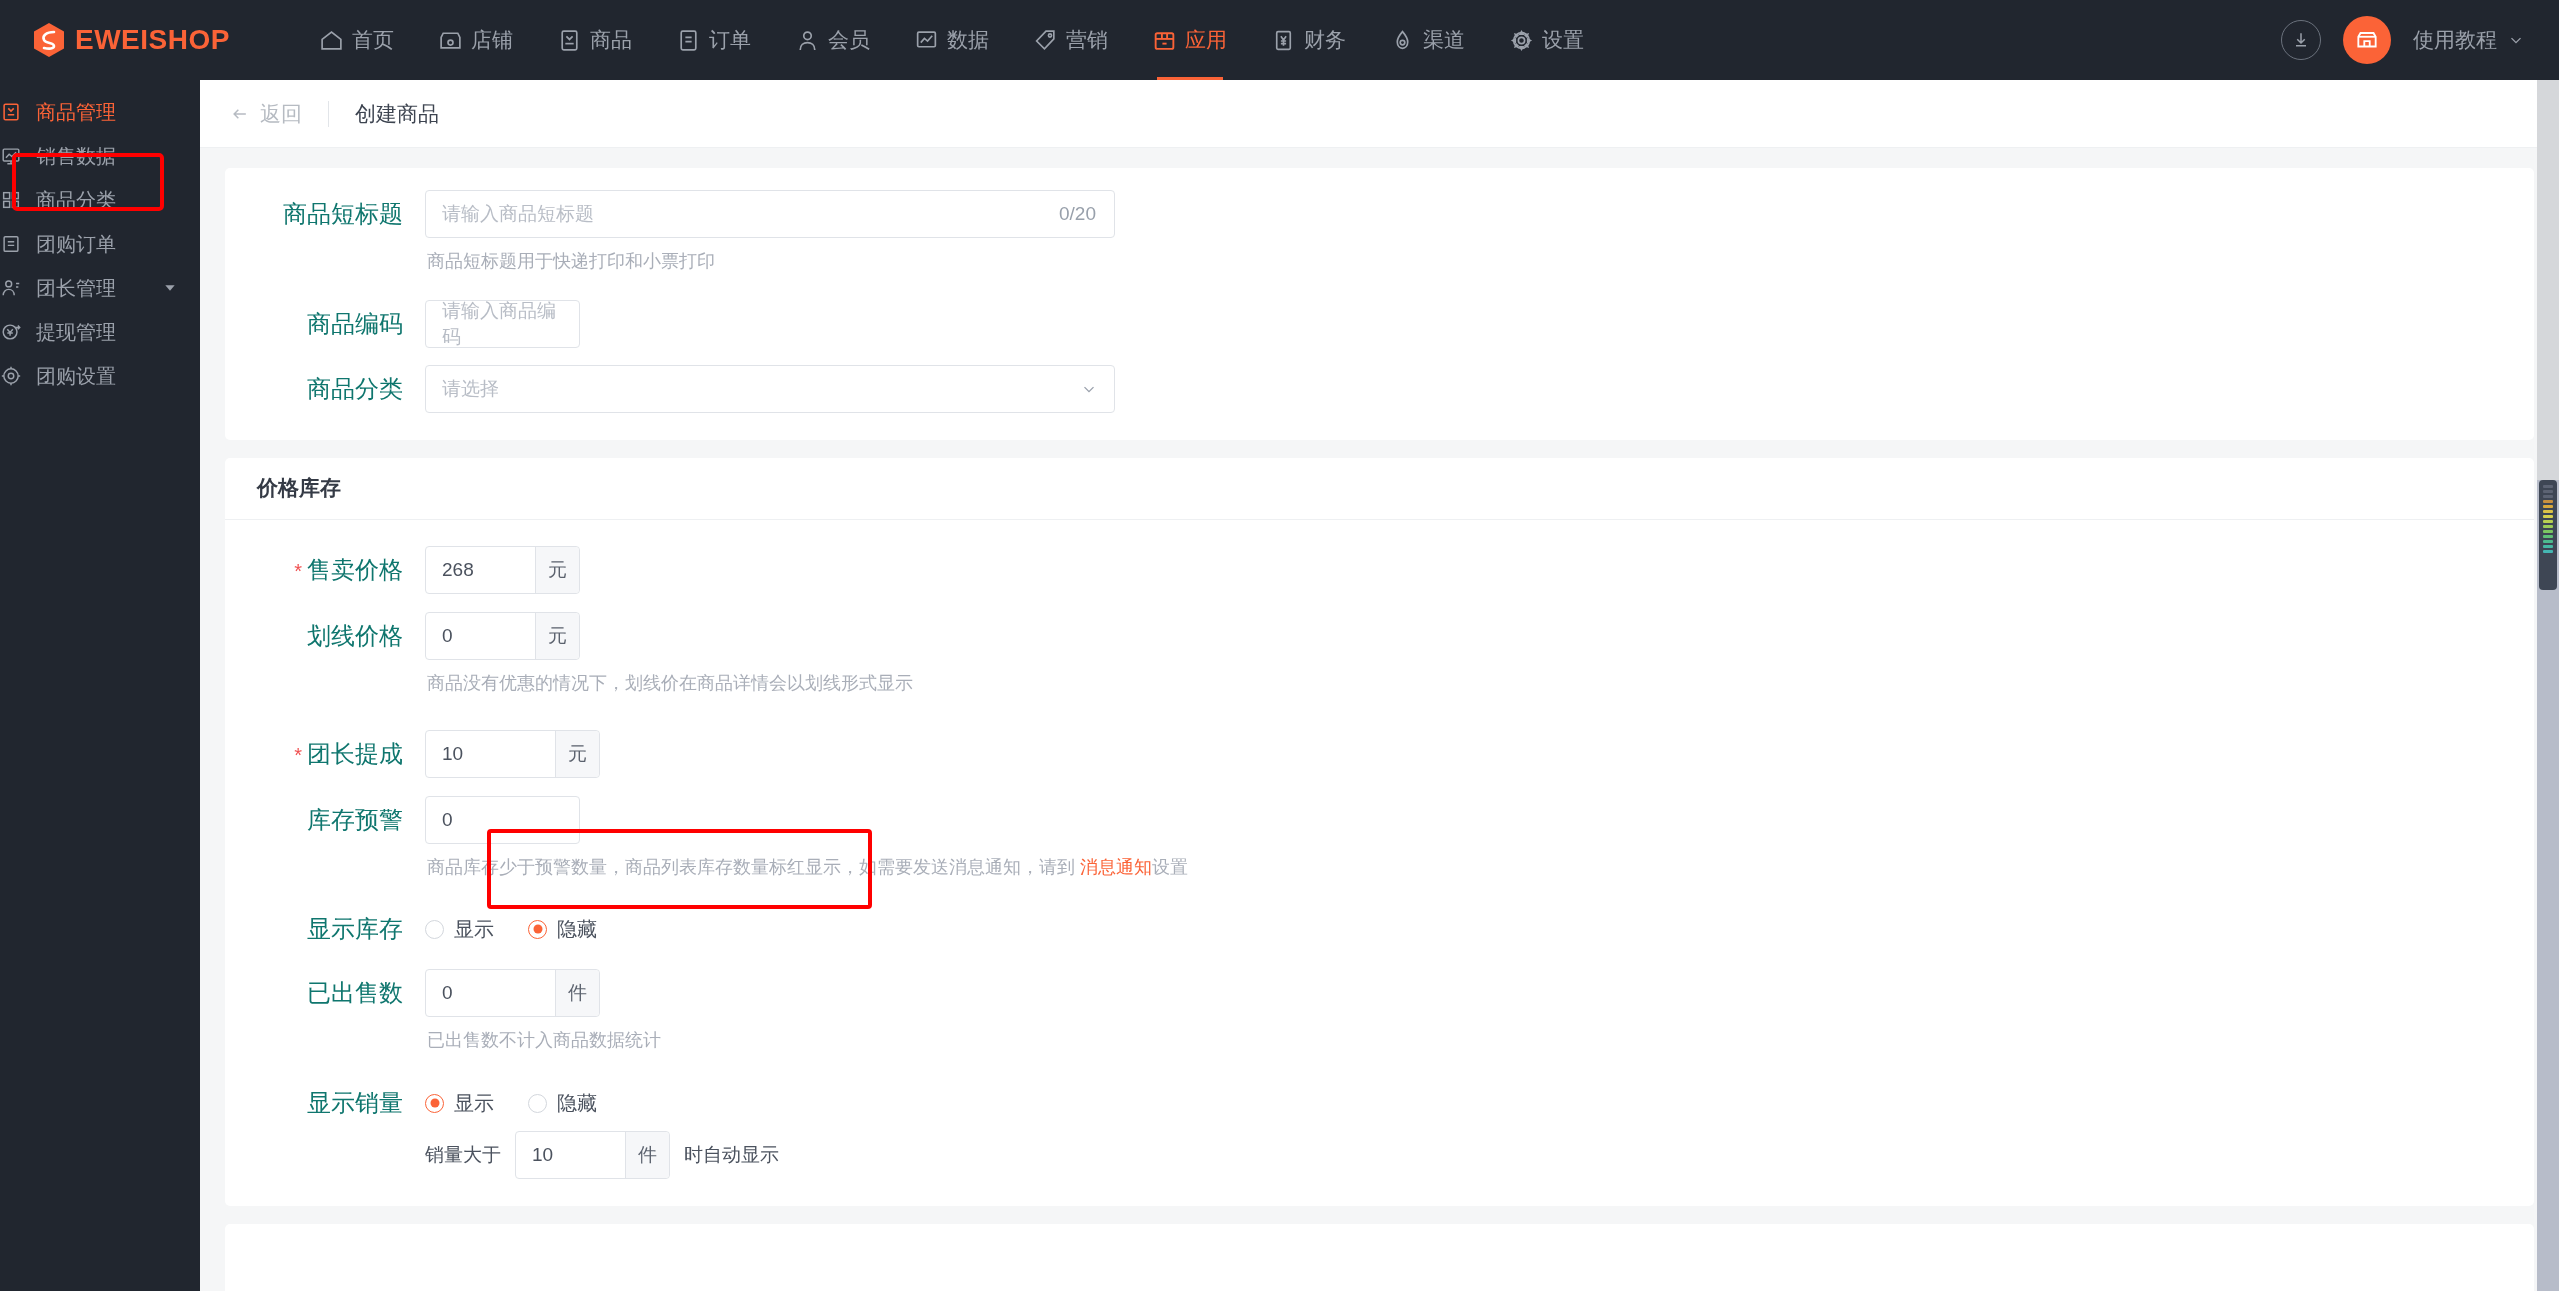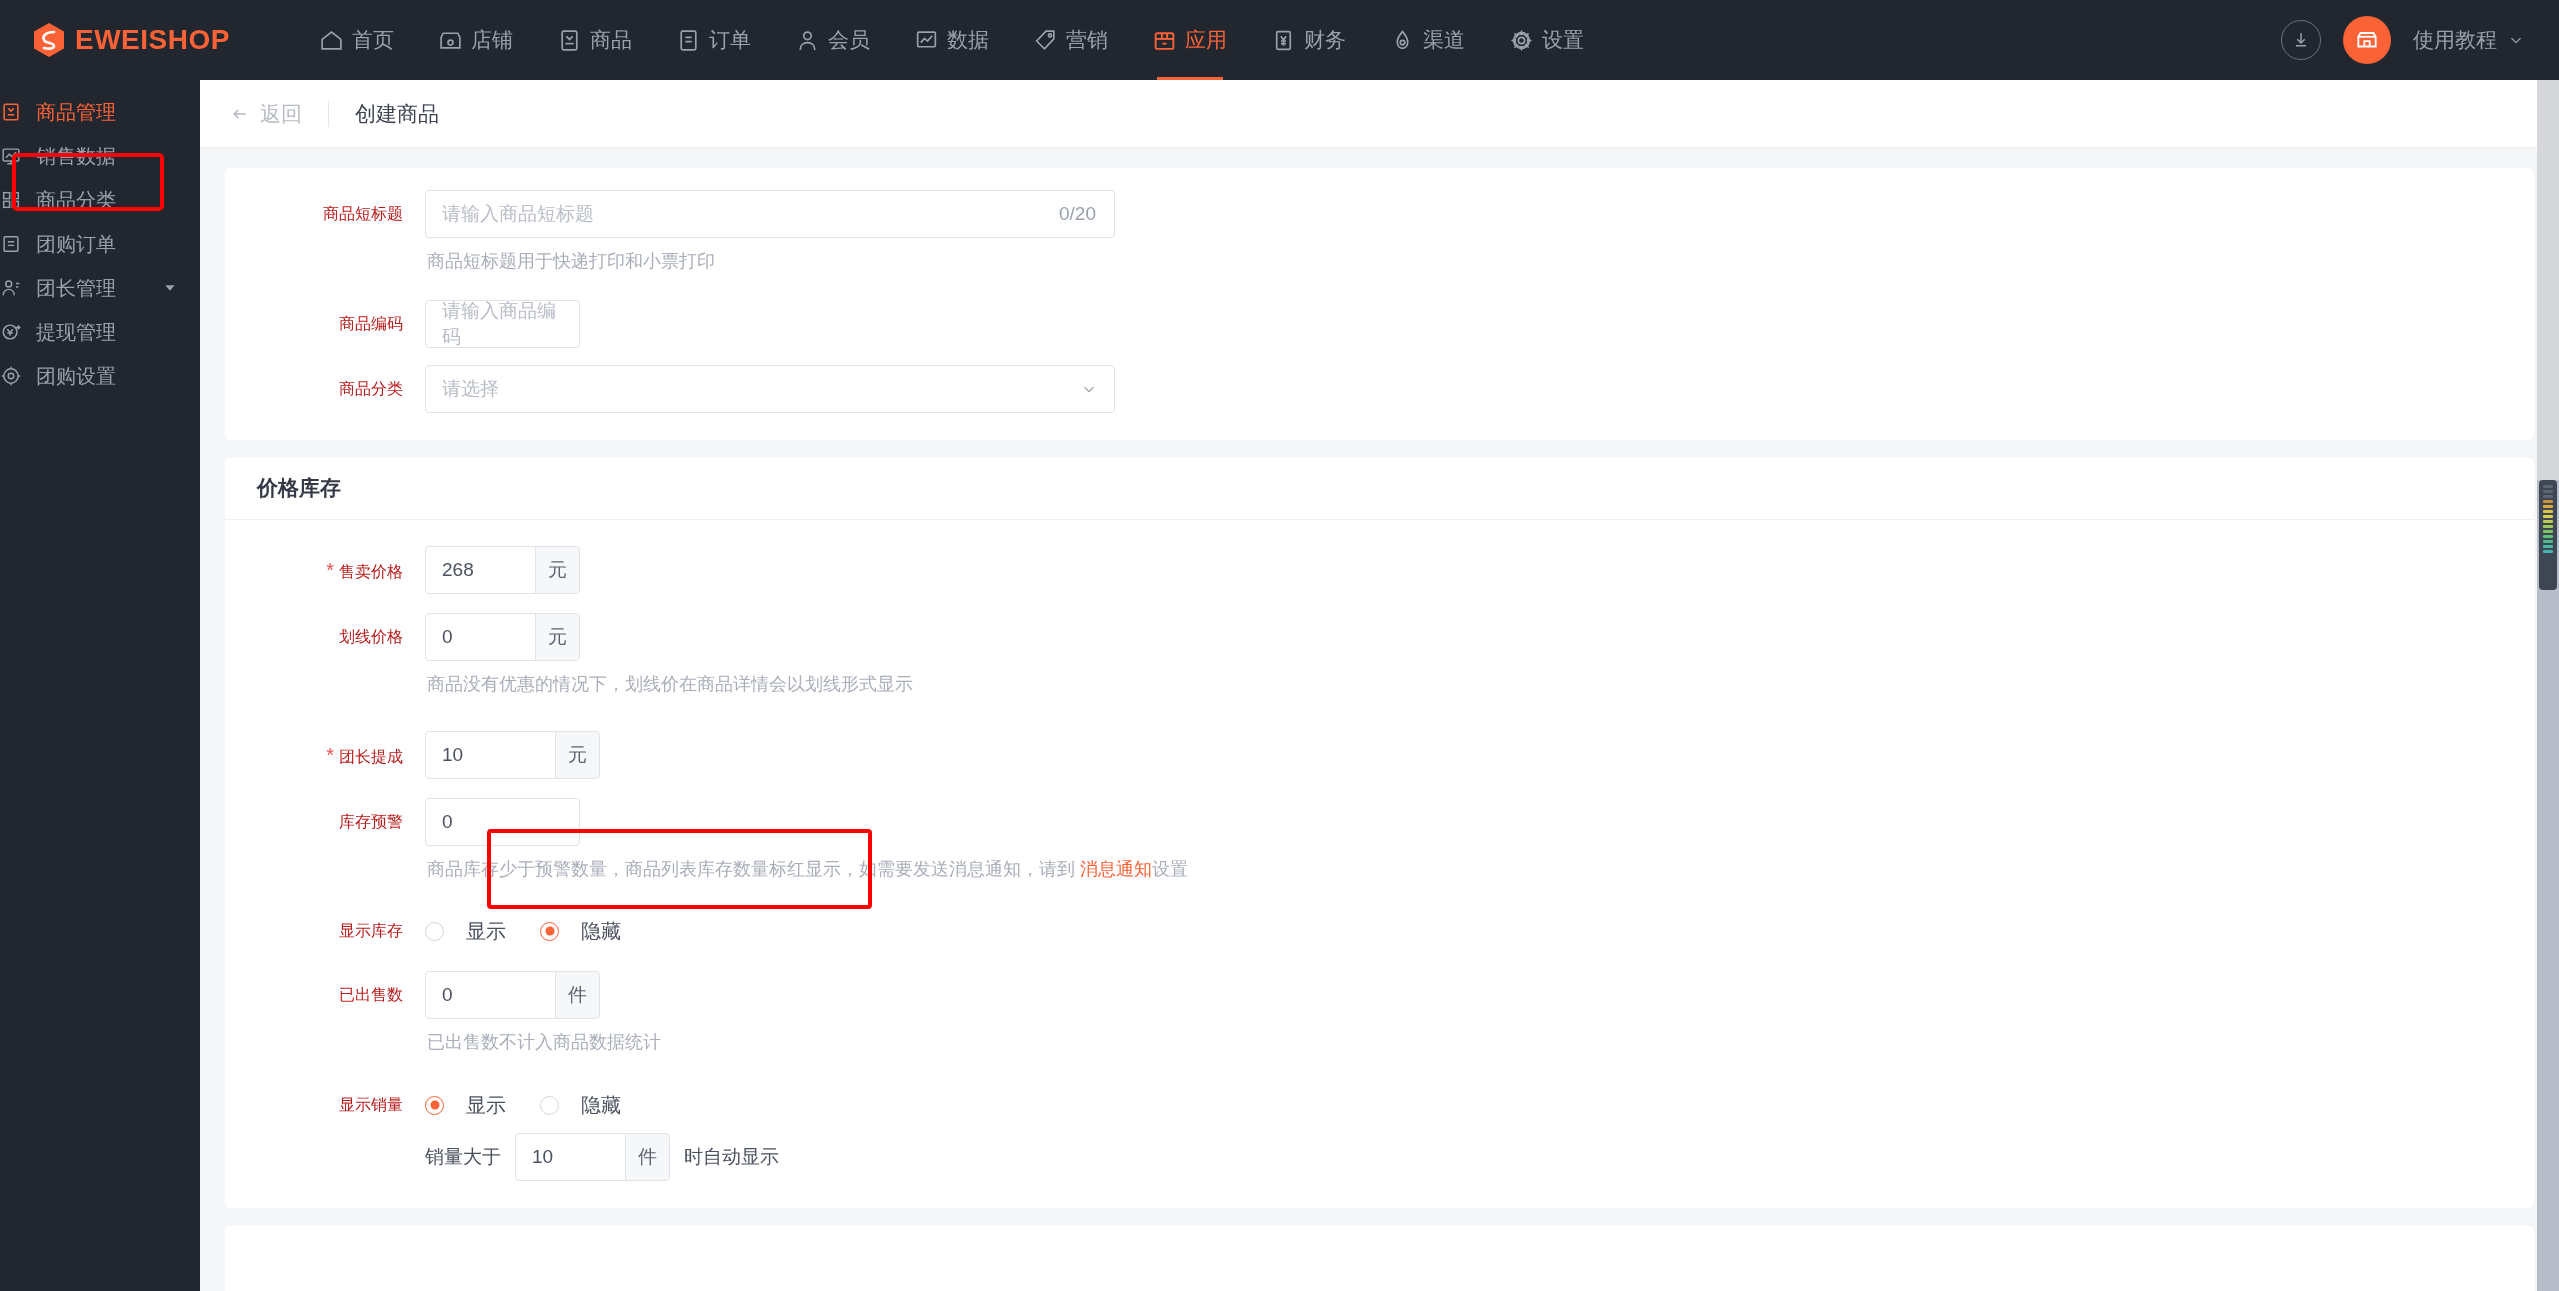--- a/index.html
+++ b/index.html
@@ -77,21 +77,21 @@
   .card { background: #ffffff; border-radius: 5px; }
   .card-hd {
     height: 62px; display: flex; align-items: center; padding-left: 32px;
     font-size: 21px; color: #343a45; font-weight: bold; border-bottom: 1px solid #eef0f2;
   }
   .card-body { padding: 26px 0 22px 0; }
 
   .frow { display: flex; align-items: flex-start; margin-bottom: 5px; }
   .flabel {
     width: 200px; flex: none; text-align: right; padding-right: 22px;
-    font-size: 16px; color: #b91c1c; line-height: 48px; white-space: nowrap;
+    font-size: 24px; color: #0f766e; line-height: 48px; white-space: nowrap;
   }
   .req::before { content: "*"; color: #f05252; margin-right: 5px; font-size: 20px; }
   .fctl { flex: 1; }
 
   .inp {
     height: 48px; border: 1px solid #e0e3e8; border-radius: 4px; background: #fff;
     display: flex; align-items: center; font-size: 19px; color: #5a6170;
   }
   .inp .val { flex: 1; padding: 0 16px; color: #4b525e; }
   .inp .ph { flex: 1; padding: 0 16px; color: #b8bdc6; }
@@ -104,21 +104,21 @@
   .w-long { width: 690px; }
   .w-unit { width: 155px; }
   .w-sel  { width: 690px; }
 
   .hint { font-size: 18px; color: #a9aeb8; margin-top: 9px; padding-left: 2px; line-height: 1.6; }
   .hint .lnk { color: #fb6337; cursor: pointer; }
 
   .sel-caret { padding-right: 16px; color: #9aa1ac; display: flex; align-items: center; }
 
   .radios { display: flex; align-items: center; height: 48px; gap: 34px; }
-  .radio { display: flex; align-items: center; gap: 22px; cursor: pointer; font-size: 20px; color: #4b525e; }
+  .radio { display: flex; align-items: center; gap: 10px; cursor: pointer; font-size: 20px; color: #4b525e; }
   .rdot { width: 19px; height: 19px; border-radius: 50%; border: 1.5px solid #d3d7dd; background: #fff; flex: none; }
   .radio.on .rdot { border-color: #fb6337; position: relative; }
   .radio.on .rdot::after {
     content: ""; position: absolute; left: 50%; top: 50%; transform: translate(-50%,-50%);
     width: 9px; height: 9px; border-radius: 50%; background: #fb6337;
   }
 
   .sub-line { display: flex; align-items: center; gap: 14px; margin-top: 4px; }
   .sub-lbl { font-size: 19px; color: #4b525e; white-space: nowrap; }
   .sub-suffix { font-size: 19px; color: #4b525e; white-space: nowrap; }

